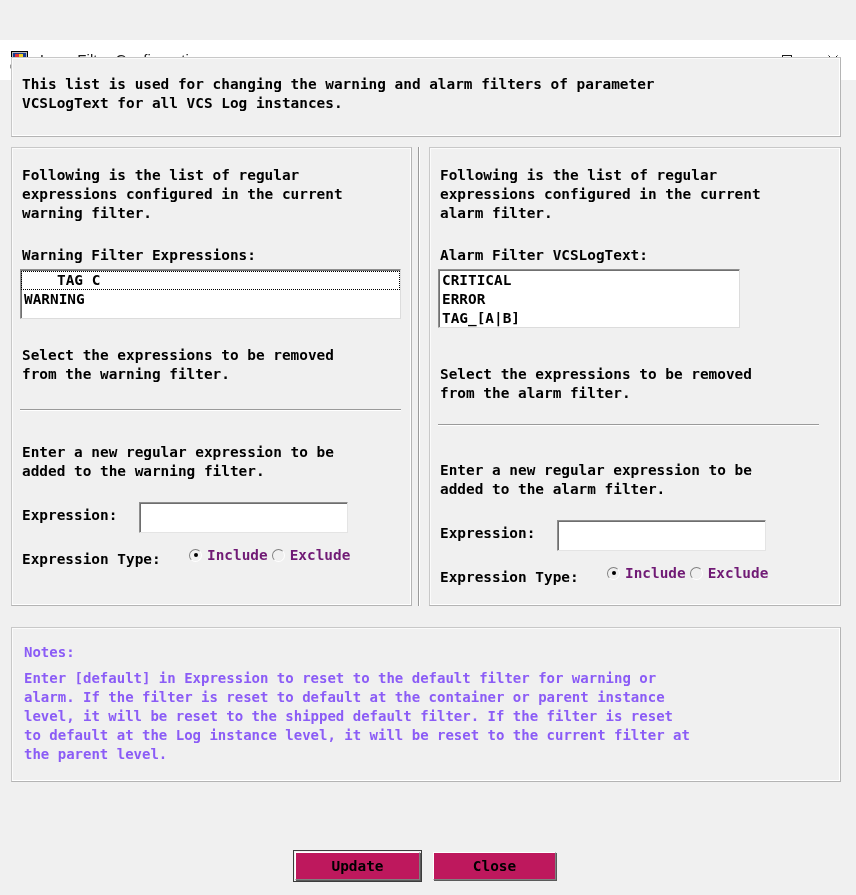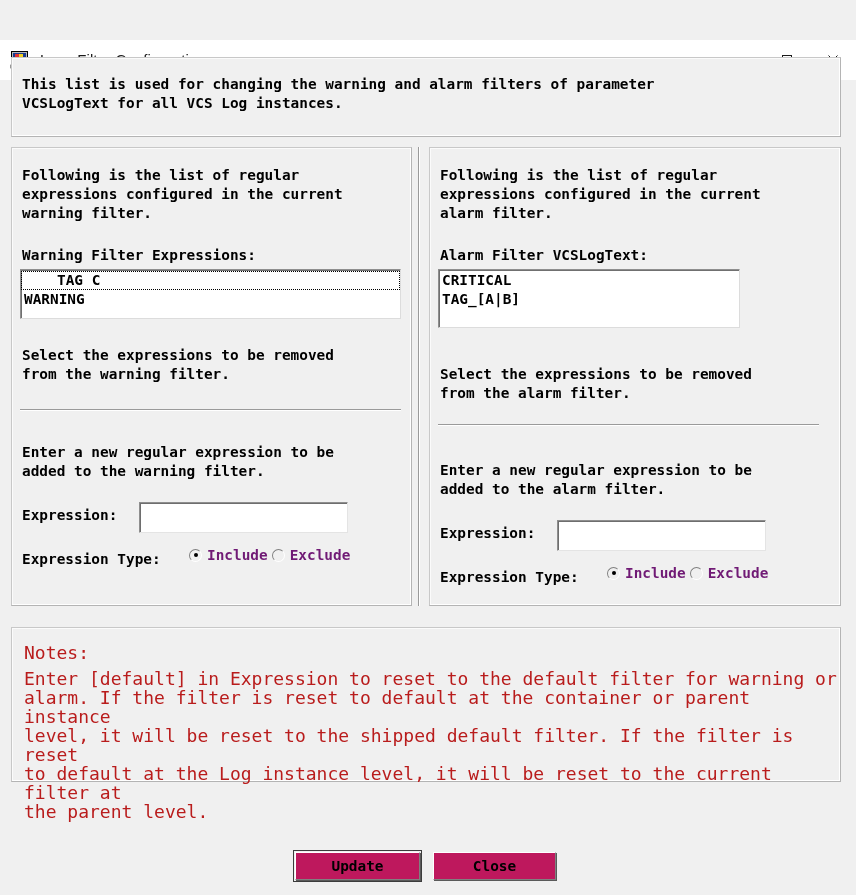--- a/index.html
+++ b/index.html
@@ -73,24 +73,24 @@
     font-family: "DejaVu Sans Mono", "Liberation Mono", monospace;
     font-size: 14.4px;
     line-height: 19px;
     color: #000000;
     font-weight: bold;
     white-space: pre-wrap;
     letter-spacing: 0px;
   }
   .mono-note {
     font-family: "DejaVu Sans Mono", "Liberation Mono", monospace;
-    font-size: 18px;
+    font-size: 14px;
     line-height: 19px;
-    color: #b91c1c;
-    font-weight: normal;
+    color: #8b5cf6;
+    font-weight: bold;
     white-space: pre-wrap;
   }
 
   
   .listbox {
     position: absolute;
     background: #ffffff;
     box-sizing: border-box;
     border-top: 1px solid #8e8e8e;
     border-left: 1px solid #8e8e8e;
@@ -310,20 +310,21 @@
 <div class="panel" style="left:429px; top:147px; width:412px; height:459px;">
 
   <div class="mono" style="position:absolute; left:10px; top:18px;">Following is the list of regular
 expressions configured in the current
 alarm filter.</div>
 
   <div class="mono" style="position:absolute; left:10px; top:98px;">Alarm Filter VCSLogText:</div>
 
   <div class="listbox" style="left:8px; top:121px; width:302px; height:59px;">
     <div class="listitem">CRITICAL</div>
+    <div class="listitem">ERROR</div>
     <div class="listitem">TAG_[A|B]</div>
   </div>
 
   <div class="mono" style="position:absolute; left:10px; top:217px;">Select the expressions to be removed
 from the alarm filter.</div>
 
   <div class="separator" style="left:8px; top:276px; width:381px;"></div>
 
   <div class="mono" style="position:absolute; left:10px; top:313px;">Enter a new regular expression to be
 added to the alarm filter.</div>

